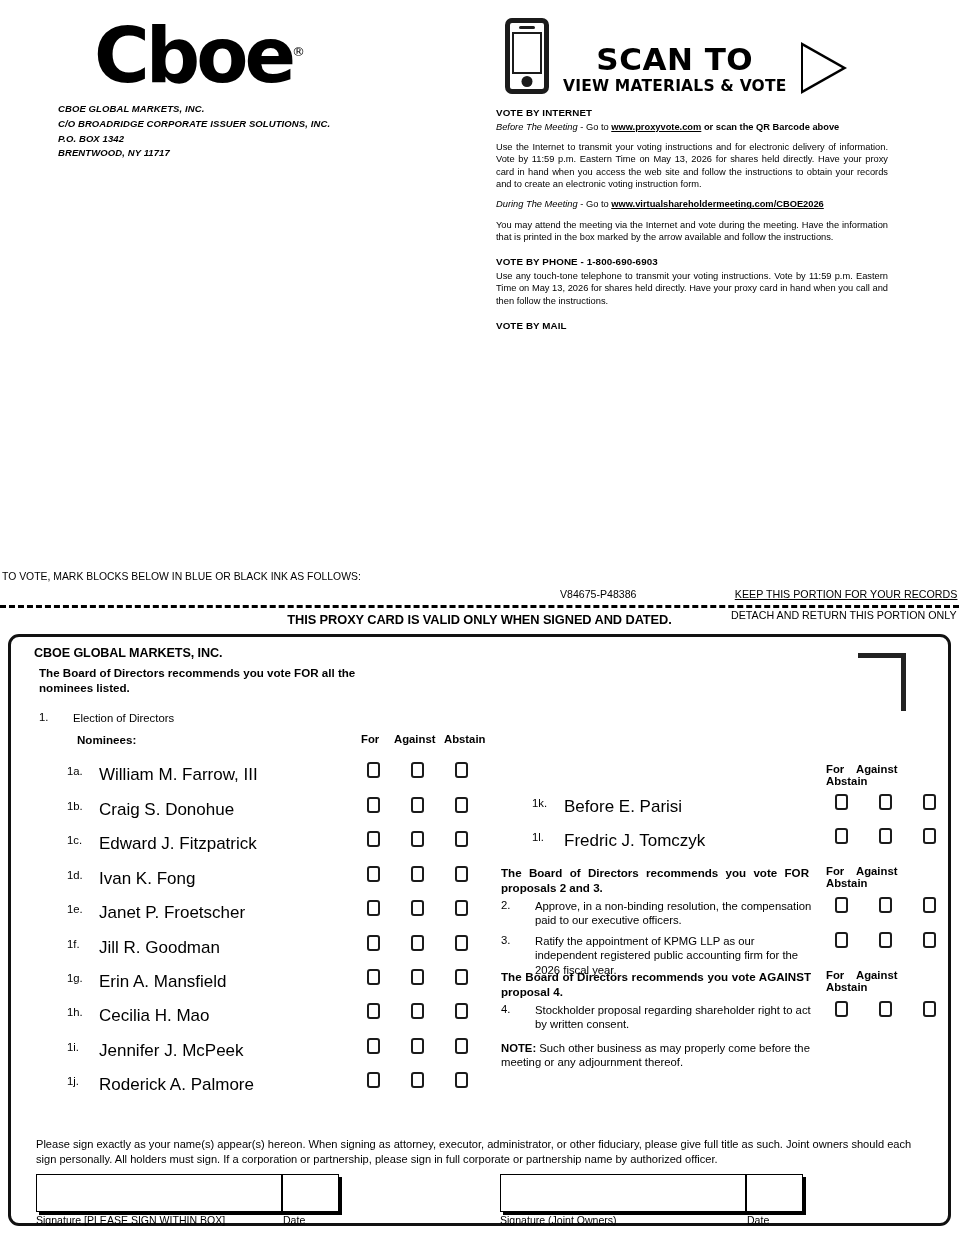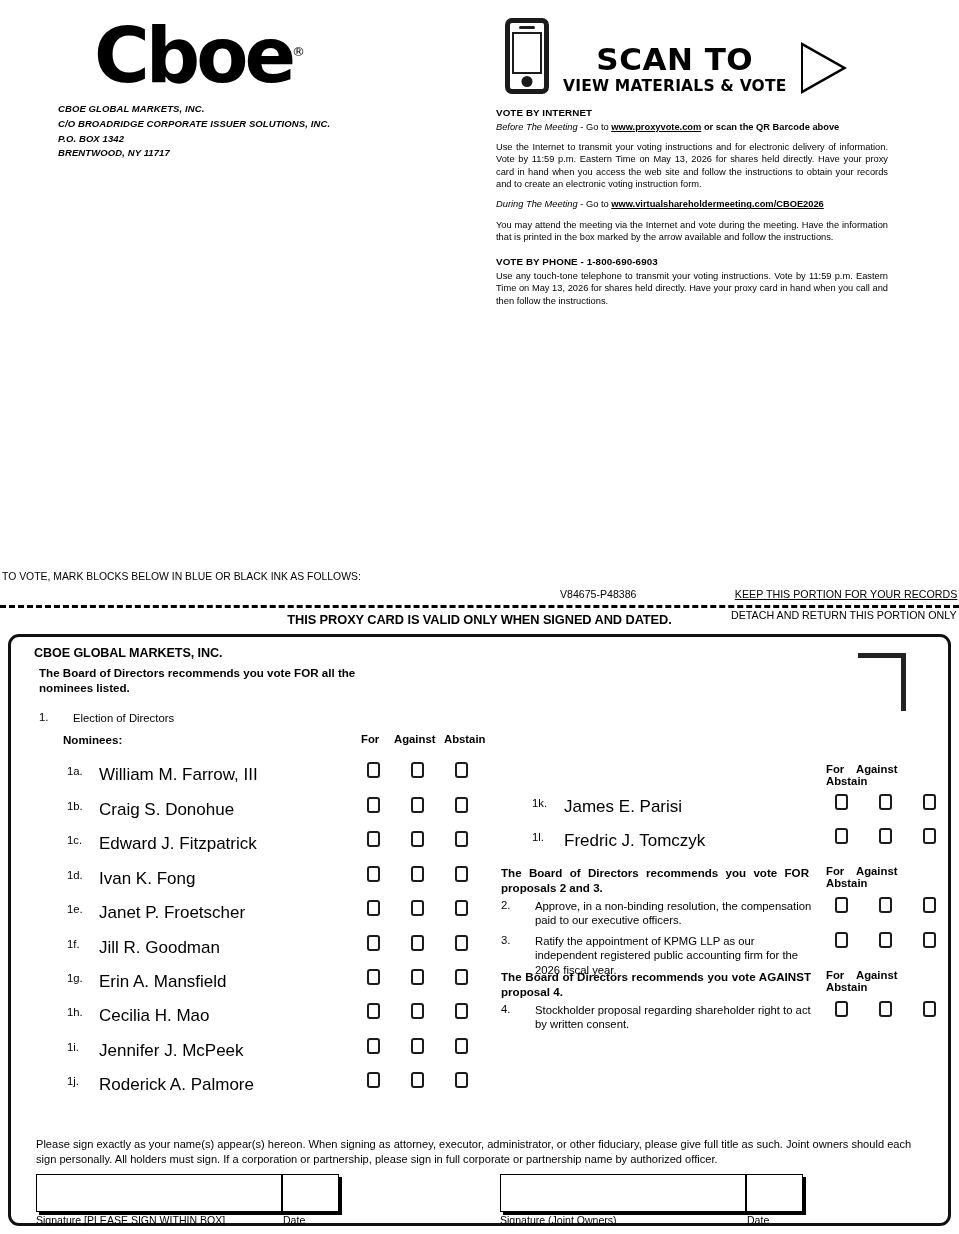--- a/index.html
+++ b/index.html
@@ -85,21 +85,21 @@
   .prop-row { display: flex; align-items: flex-start; }
   .pnum { width: 34px; flex: 0 0 34px; font-size: 11.3px; }
   .ptext { flex: 1; font-size: 11.3px; line-height: 1.28; }
 
   
   .cb { width: 13px; height: 16px; border: 2.2px solid #1b1b1b; border-radius: 3px;
         background: #fff; display: inline-block; }
   .cbrow { position: absolute; display: flex; }
   .cbrow .cell { width: 44px; display: flex; justify-content: center; }
 
-  .nom-head { position: absolute; left: 52px; top: 96px; font-size: 11.6px; font-weight: bold; }
+  .nom-head { position: absolute; left: 66px; top: 96px; font-size: 11.6px; font-weight: bold; }
   .fa-head-l { position: absolute; left: 350px; top: 96px; font-size: 11.3px; font-weight: bold; }
   .fa-head-l span { display: inline-block; text-align: left; }
 
   .nom-name { position: absolute; font-size: 17px; white-space: nowrap; }
   .nom-idx  { position: absolute; font-size: 11.3px; }
 
   .sig-note { position: absolute; left: 25px; top: 500px; width: 890px;
               font-size: 11.1px; line-height: 1.32;
               font-family: "Liberation Sans Narrow", "Liberation Sans", sans-serif; }
   .sigbox { position: absolute; border: 1.6px solid #000; background: #fff; }
@@ -153,20 +153,21 @@
     <p><span class="ital">During The Meeting</span><span> - Go to </span><span class="lnk">www.virtualshareholdermeeting.com/CBOE2026</span></p>
 
     <p>You may attend the meeting via the Internet and vote during the meeting. Have the information that is printed in the box marked by the arrow available and follow the instructions.</p>
 
     <div class="blk">
       <h4>VOTE BY PHONE - 1-800-690-6903</h4>
       <p class="tight">Use any touch-tone telephone to transmit your voting instructions. Vote by 11:59 p.m. Eastern Time on May 13, 2026 for shares held directly. Have your proxy card in hand when you call and then follow the instructions.</p>
     </div>
 
     <div class="blk">
+      <h4>VOTE BY MAIL</h4>
     </div>
   </div>
 
   <div class="tovote">TO VOTE, MARK BLOCKS BELOW IN BLUE OR BLACK INK AS FOLLOWS:</div>
   <div class="ctrlnum">V84675-P48386</div>
   <div class="keep">KEEP THIS PORTION FOR YOUR RECORDS</div>
   <div class="dash"></div>
   <div class="detachret">DETACH AND RETURN THIS PORTION ONLY</div>
   <div class="validline">THIS PROXY CARD IS VALID ONLY WHEN SIGNED AND DATED.</div>
 
@@ -330,21 +331,21 @@
       <span class="cell">
           <span class="cb"></span>
         </span>
     </div>
 
     <div class="fa-head-l" style="left:815px; top:126px;">
       <span style="width:30px;">For</span><span style="width:48px;">Against</span><span style="width:46px;">Abstain</span>
     </div>
 
     <div class="nom-idx" style="left:521px; top:160px;">1k.</div>
-    <div class="nom-name" style="left:553px; top:160px;">James E. Parisi</div>
+    <div class="nom-name" style="left:553px; top:160px;">Before E. Parisi</div>
     <div class="cbrow" style="left:808px; top:157px;">
       <span class="cell">
           <span class="cb"></span>
         </span>
       <span class="cell">
           <span class="cb"></span>
         </span>
       <span class="cell">
           <span class="cb"></span>
         </span>
@@ -415,20 +416,21 @@
           <span class="cb"></span>
         </span>
       <span class="cell">
           <span class="cb"></span>
         </span>
       <span class="cell">
           <span class="cb"></span>
         </span>
     </div>
 
+    <div style="position:absolute; left:490px; top:404px; width:315px; font-size:11.3px; line-height:1.28;"><span style="font-weight:bold">NOTE:</span><span> Such other business as may properly come before the meeting or any adjournment thereof.</span></div>
 
     <div class="sig-note">Please sign exactly as your name(s) appear(s) hereon. When signing as attorney, executor, administrator, or other fiduciary, please give full title as such. Joint owners should each sign personally. All holders must sign. If a corporation or partnership, please sign in full corporate or partnership name by authorized officer.</div>
 
     <div class="sigbox shadow" style="left:25px; top:537px; width:246px; height:38px;"></div>
     <div class="sigbox shadow" style="left:271px; top:537px; width:57px; height:38px;"></div>
     <div class="siglabel" style="left:25px; top:577px;">Signature [PLEASE SIGN WITHIN BOX]</div>
     <div class="siglabel" style="left:272px; top:577px;">Date</div>
 
     <div class="sigbox shadow" style="left:489px; top:537px; width:246px; height:38px;"></div>
     <div class="sigbox shadow" style="left:735px; top:537px; width:57px; height:38px;"></div>

